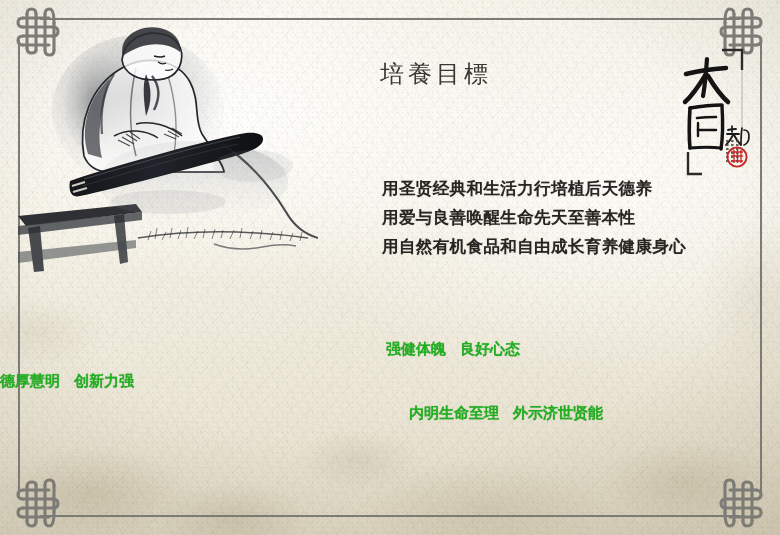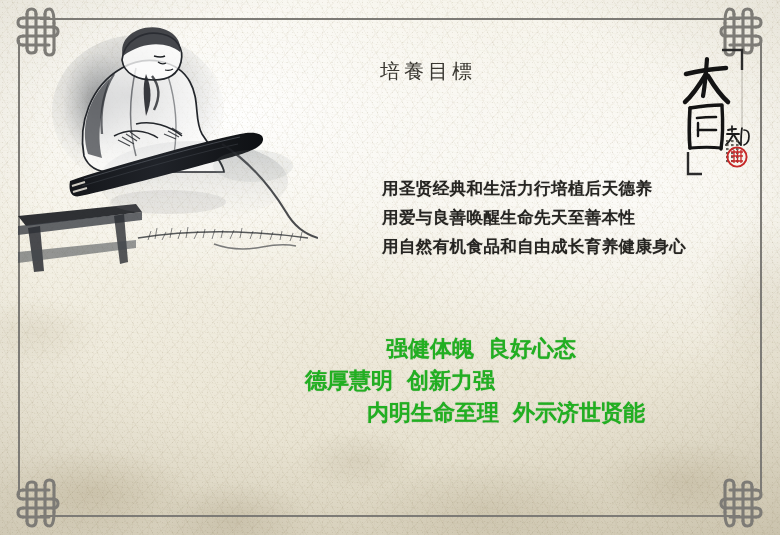--- a/index.html
+++ b/index.html
@@ -67,39 +67,39 @@
 
   
   .ink-art{position:absolute;left:18px;top:16px;width:300px;height:270px;}
 
   
   .logo{position:absolute;left:676px;top:44px;width:78px;height:136px;}
 
   
   .page-title{
     position:absolute;left:380px;top:58px;
-    font-size:20px;letter-spacing:4px;color:#3a3832;
+    font-size:24px;letter-spacing:4px;color:#3a3832;
     font-family:"Liberation Serif","DejaVu Serif",serif;
     white-space:nowrap;
   }
   .creed{
     position:absolute;left:382px;top:174px;width:330px;
     color:#262522;font-weight:bold;font-size:16.5px;line-height:29px;
     letter-spacing:.4px;white-space:nowrap;
   }
   .creed div{text-shadow:0 0 1px rgba(40,38,33,.35);}
 
   .goals{position:absolute;left:0;top:333px;width:780px;}
   .goals div{
-    font-weight:bold;font-size:22px;line-height:32px;
+    font-weight:bold;font-size:15px;line-height:32px;
     color:#21af21;white-space:nowrap;
     text-shadow:0 0 1px rgba(20,130,20,.55);
   }
   .g1{padding-left:386px;}
-  .g2{padding-left:305px;}
+  .g2{}
   .g3{padding-left:232px;text-align:center;}
   .gap{display:inline-block;width:14px;}
 </style>
 </head>
 <body>
 
 <div id="stage">
 
   <div class="paper-base"></div>
   <div class="paper-stain"></div>

